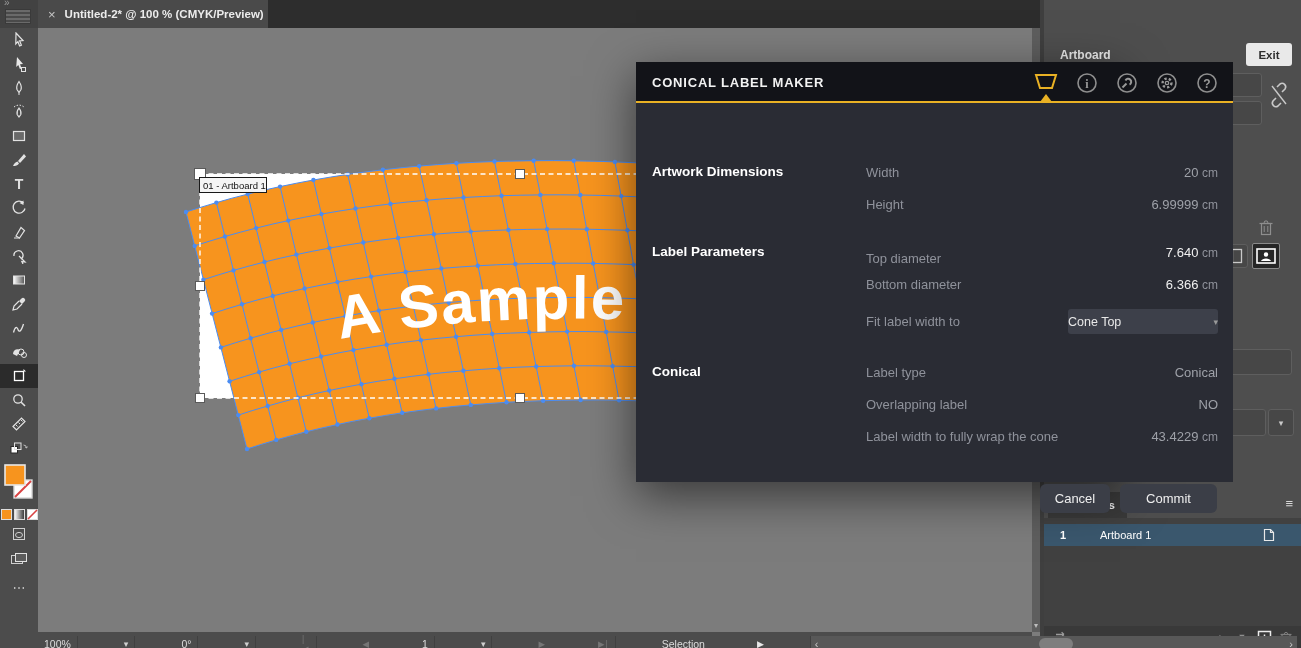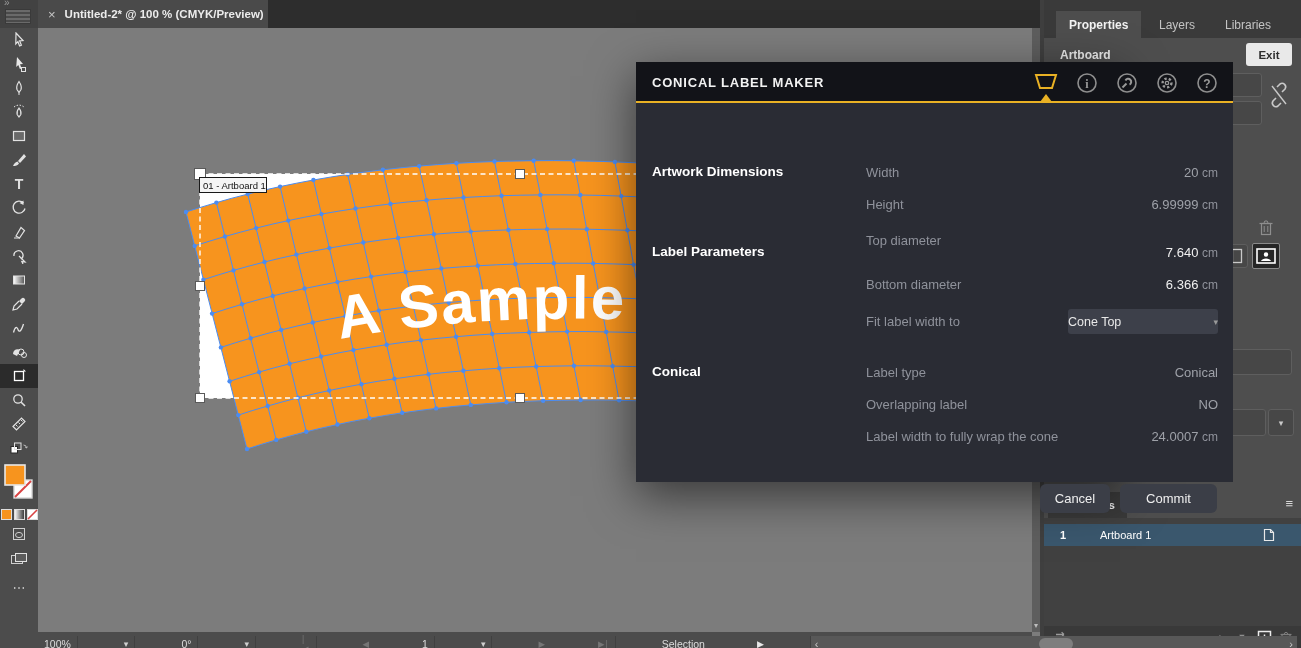--- a/index.html
+++ b/index.html
@@ -498,31 +498,20 @@
         <span>▶</span>
       </div>
     <div id="sb-scroll" style="flex:0 0 487px">
       <span class="sc-l">‹</span>
       <div id="sb-thumb"></div>
       <span class="sc-r">›</span>
     </div>
   </div>
 
   <div id="right-panel" class="abs">
-    <div id="rp-tabstrip">
-      <div class="rp-tab active" style="left:12px">
-          <span>Properties</span>
-        </div>
-      <div class="rp-tab" style="left:102px">
-          <span>Layers</span>
-        </div>
-      <div class="rp-tab" style="left:168px">
-          <span>Libraries</span>
-        </div>
-    </div>
     <div id="rp-heading">Artboard</div>
     <div id="exit-btn">
         <span>Exit</span>
       </div>
 
     <div class="rp-input" style="left:100px;top:73px;width:118px;height:24px"></div>
     <div class="rp-input" style="left:100px;top:101px;width:118px;height:24px"></div>
     <div class="rp-iconbtn" style="left:222px;top:80px;width:26px;height:30px">
       <svg width="24" height="28">
         <path d="M9,17 l-3,3 a3.6,3.6 0 0 0 5,5 l3,-3" fill="none" stroke="#c9c9c9" stroke-width="1.6"></path>
@@ -645,37 +634,37 @@
     <div id="dlg-accent"></div>
     <div id="dlg-marker"></div>
     <div id="dlg-body">
       <div class="sec" style="top:61px">Artwork Dimensions</div>
       <div class="flabel" style="top:62px">Width</div>
       <div class="fval" style="top:62px"><span>20</span> <span class="unit">cm</span></div>
       <div class="flabel" style="top:94px">Height</div>
       <div class="fval" style="top:94px"><span>6.99999</span> <span class="unit">cm</span></div>
 
       <div class="sec" style="top:141px">Label Parameters</div>
-      <div class="flabel" style="top:130px">Top diameter</div>
+      <div class="flabel" style="top:148px">Top diameter</div>
       <div class="fval" style="top:142px"><span class="bright">7.640</span> <span class="unit">cm</span></div>
       <div class="flabel" style="top:174px">Bottom diameter</div>
       <div class="fval" style="top:174px"><span class="bright">6.366</span> <span class="unit">cm</span></div>
       <div class="flabel" style="top:211px">Fit label width to</div>
       <div id="dd-fit">
         <span>Cone Top</span>
         <span class="dd-ar">▾</span>
       </div>
 
       <div class="sec" style="top:261px">Conical</div>
       <div class="flabel" style="top:262px">Label type</div>
       <div class="fval" style="top:262px">Conical</div>
       <div class="flabel" style="top:294px">Overlapping label</div>
       <div class="fval" style="top:294px">NO</div>
       <div class="flabel" style="top:326px">Label width to fully wrap the cone</div>
-      <div class="fval" style="top:326px"><span>24.0007</span> <span class="unit">cm</span></div>
+      <div class="fval" style="top:326px"><span>43.4229</span> <span class="unit">cm</span></div>
 
       <div class="dlg-btn" id="btn-cancel">
           <span>Cancel</span>
         </div>
       <div class="dlg-btn" id="btn-commit">
           <span>Commit</span>
         </div>
     </div>
   </div>
 

